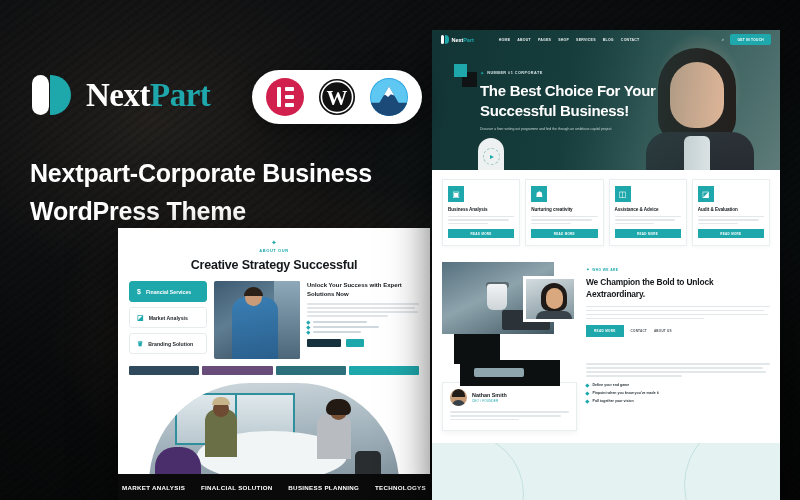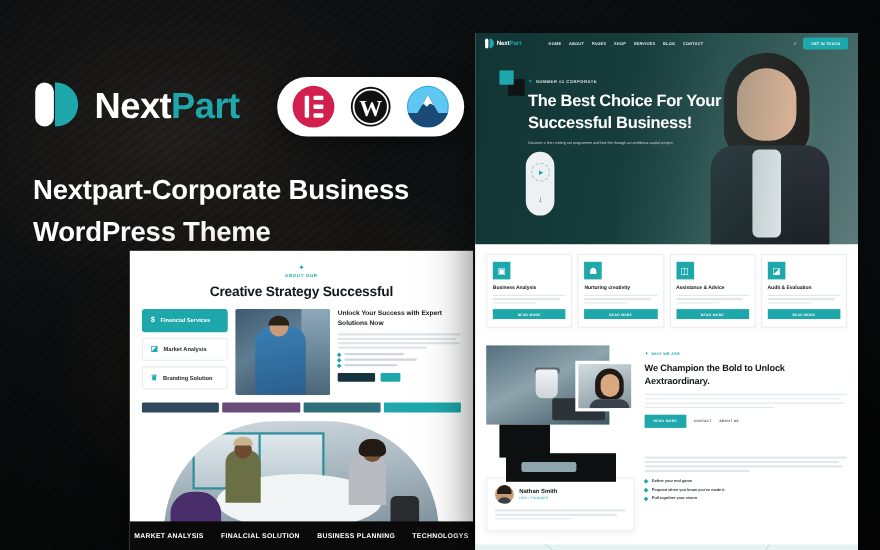--- a/index.html
+++ b/index.html
@@ -39,21 +39,21 @@
   .brand-mark { position:relative; width:44px; height:46px; flex:none; }
   .brand-mark .bar {
     position:absolute; left:2px; top:3px; width:17px; height:40px;
     background:#ffffff; border-radius:9px;
   }
   .brand-mark .half {
     position:absolute; left:20px; top:3px; width:21px; height:40px;
     background:#1ea8ac;
     border-radius:0 21px 21px 0;
   }
-  .brand-text { font-size:33px; font-weight:bold; letter-spacing:-.5px; line-height:1; }
+  .brand-text { font-size:33px; font-weight:bold; letter-spacing:-.5px; line-height:1;font-family:Liberation Serif, serif; }
   .brand-text .t1 { color:#ffffff; }
   .brand-text .t2 { color:#1ea8ac; }
 
   .headline {
     margin-top:36px; color:#ffffff; font-size:25px; font-weight:bold;
     line-height:1.52; letter-spacing:-.2px;
   }
 
   
   .badge-pill {
@@ -184,21 +184,21 @@
 
   
   .mock-right {
     position:absolute; left:432px; top:30px; width:348px; height:470px;
     background:#ffffff; z-index:24; overflow:hidden;
     box-shadow:0 12px 40px rgba(0,0,0,.6);
   }
 
   
   .r-hero {
-    position:relative; height:192px; overflow:hidden;
+    position:relative; height:140px; overflow:hidden;
     background:linear-gradient(115deg,#16403f 0%,#1c4b4a 30%,#2c5a58 58%,#50706f 100%);
   }
   .r-hero-photo {
     position:absolute; right:0; top:0; width:62%; height:100%;
     background:
       radial-gradient(ellipse 70px 90px at 62% 42%, rgba(230,195,170,.55), transparent 62%),
       linear-gradient(125deg, rgba(28,70,68,.92) 0%, rgba(60,95,92,.55) 45%, rgba(120,145,142,.35) 100%);
   }
   .r-hero-woman {
     position:absolute; right:18px; top:18px; width:118px; height:174px;

